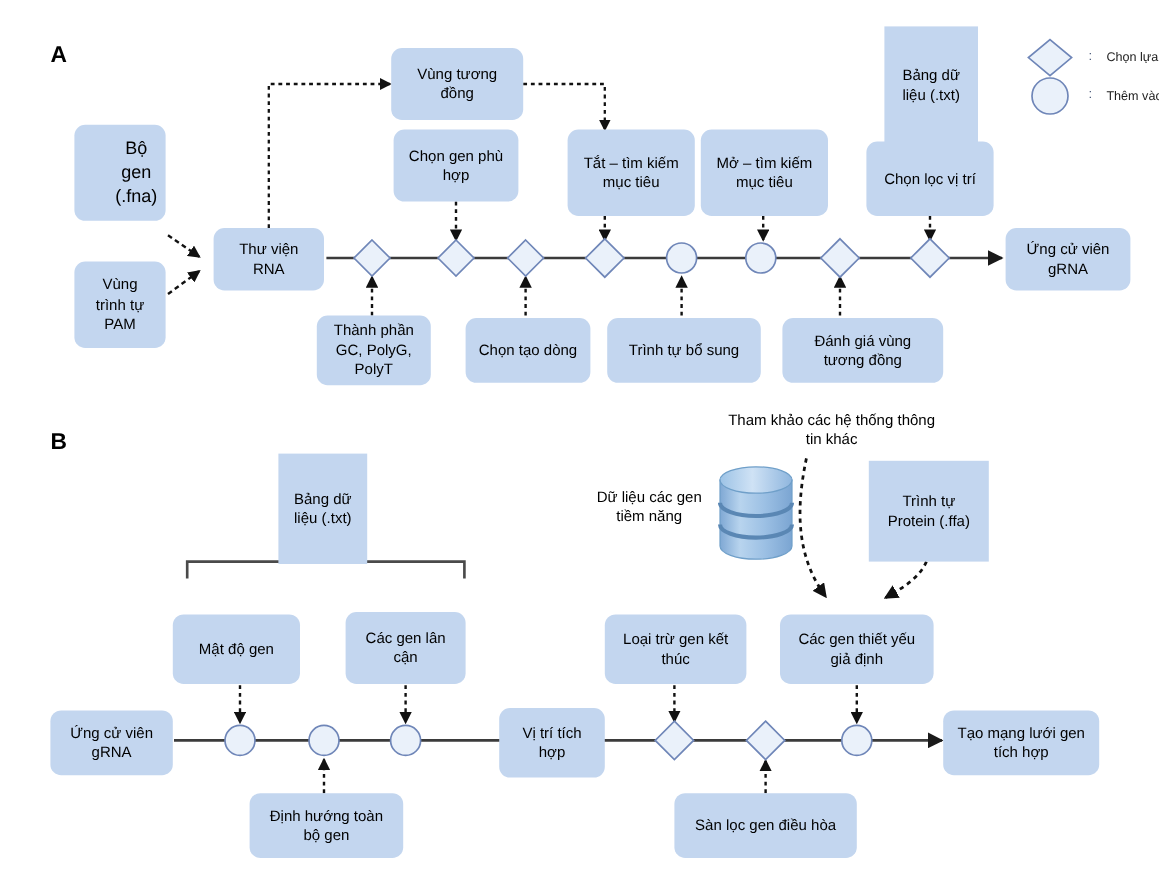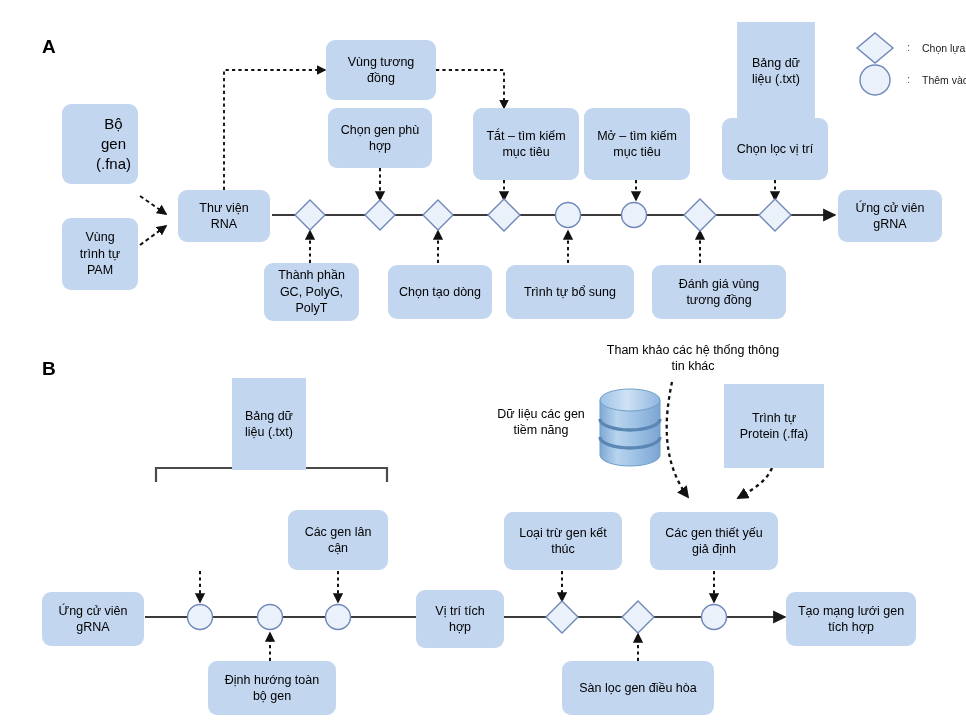--- a/index.html
+++ b/index.html
@@ -207,20 +207,21 @@
   <div class="box rounded" style="left:506px; top:265px; width:128px; height:54px;">Trình tự bổ sung</div>
   <div class="box rounded" style="left:652px; top:265px; width:134px; height:54px;">Đánh giá vùng<br>tương đồng</div>
 
   <div class="legend-colon" style="left:907px; top:41px;">:</div>
   <div class="legend-text" style="left:922px; top:42px;">Chọn lựa</div>
   <div class="legend-colon" style="left:907px; top:73px;">:</div>
   <div class="legend-text" style="left:922px; top:74px;">Thêm vào</div>
 
   <div class="box sharp" style="left:232px; top:378px; width:74px; height:92px;">Bảng dữ<br>liệu (.txt)</div>
 
+  <div class="box rounded" style="left:144px; top:512px; width:106px; height:58px;">Mật độ gen</div>
   <div class="box rounded" style="left:288px; top:510px; width:100px; height:60px;">Các gen lân<br>cận</div>
 
   <div class="box rounded" style="left:504px; top:512px; width:118px; height:58px;">Loại trừ gen kết<br>thúc</div>
   <div class="box rounded" style="left:650px; top:512px; width:128px; height:58px;">Các gen thiết yếu<br>giả định</div>
 
   <div class="box sharp" style="left:724px; top:384px; width:100px; height:84px;">Trình tự<br>Protein (.ffa)</div>
 
   <div class="box rounded" style="left:42px; top:592px; width:102px; height:54px;">Ứng cử viên<br>gRNA</div>
   <div class="box rounded" style="left:416px; top:590px; width:88px; height:58px;">Vị trí tích<br>hợp</div>
   <div class="box rounded" style="left:786px; top:592px; width:130px; height:54px;">Tạo mạng lưới gen<br>tích hợp</div>

